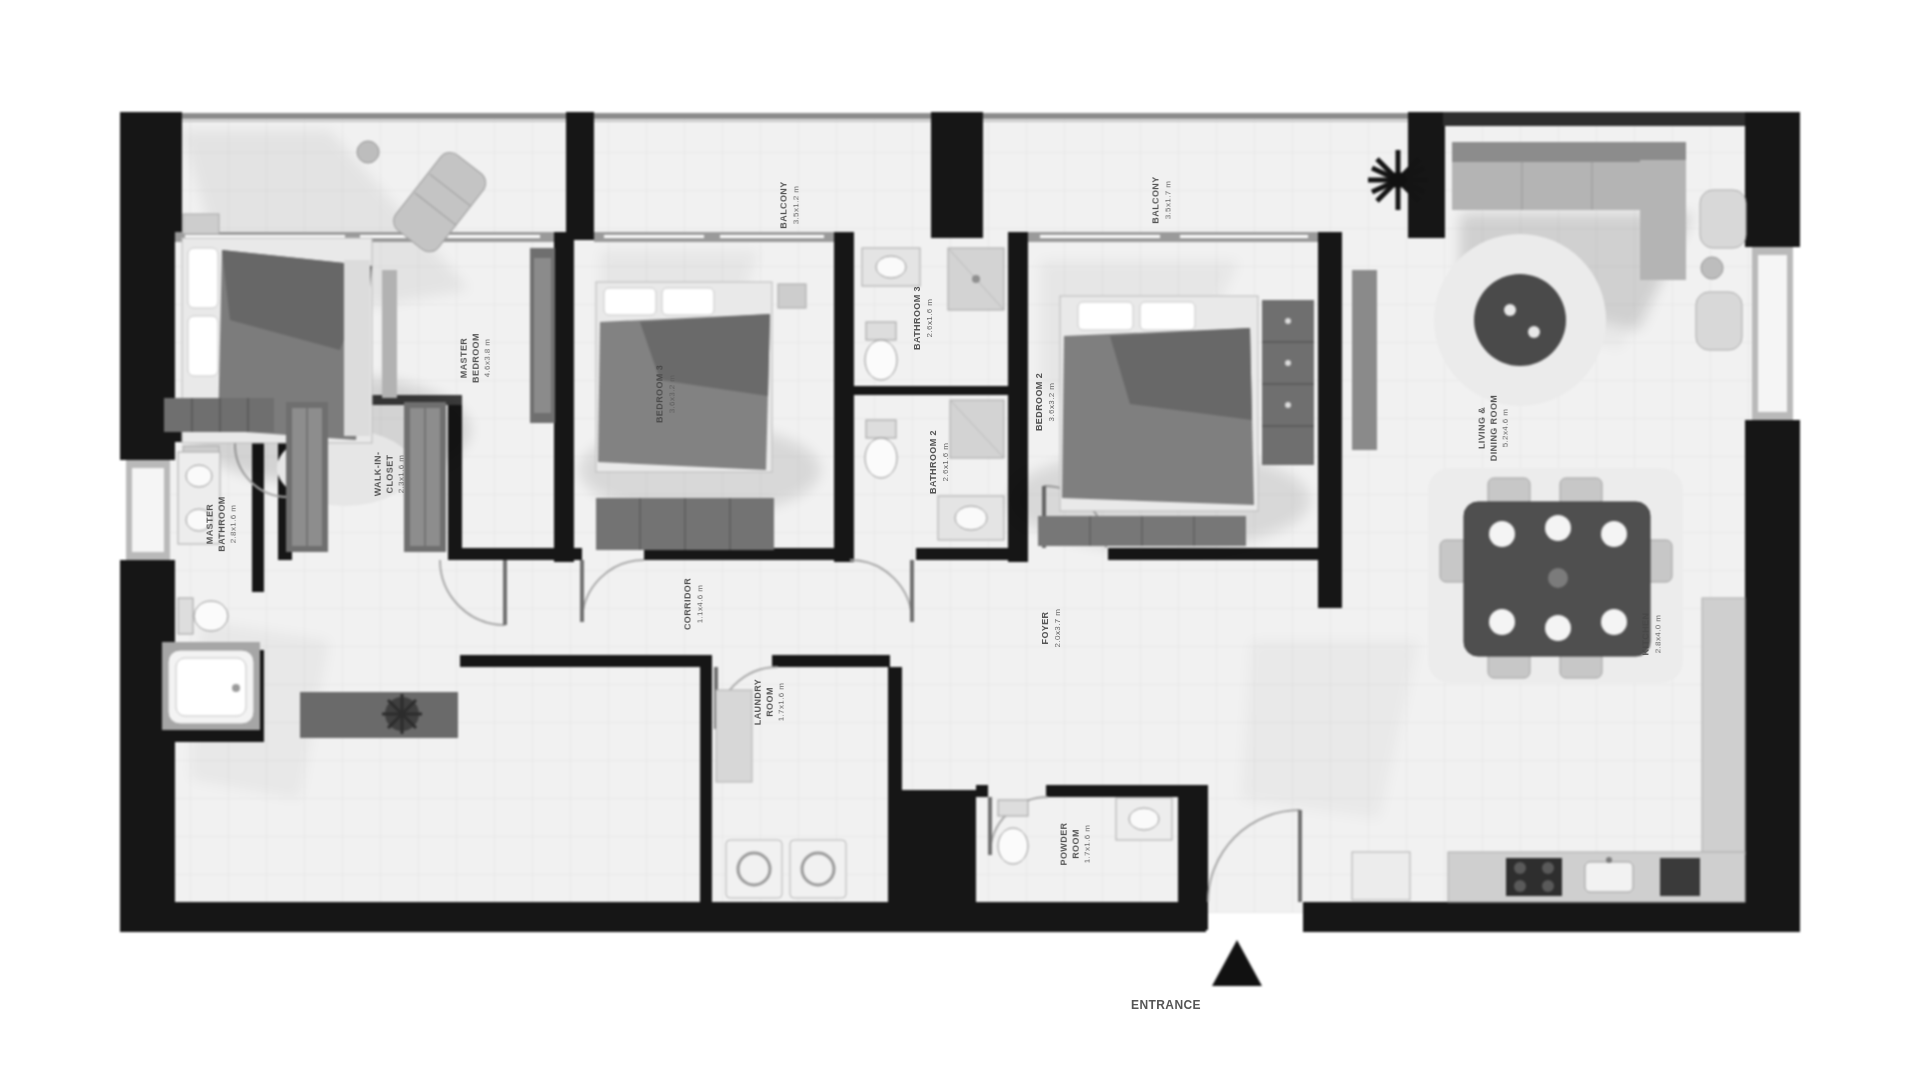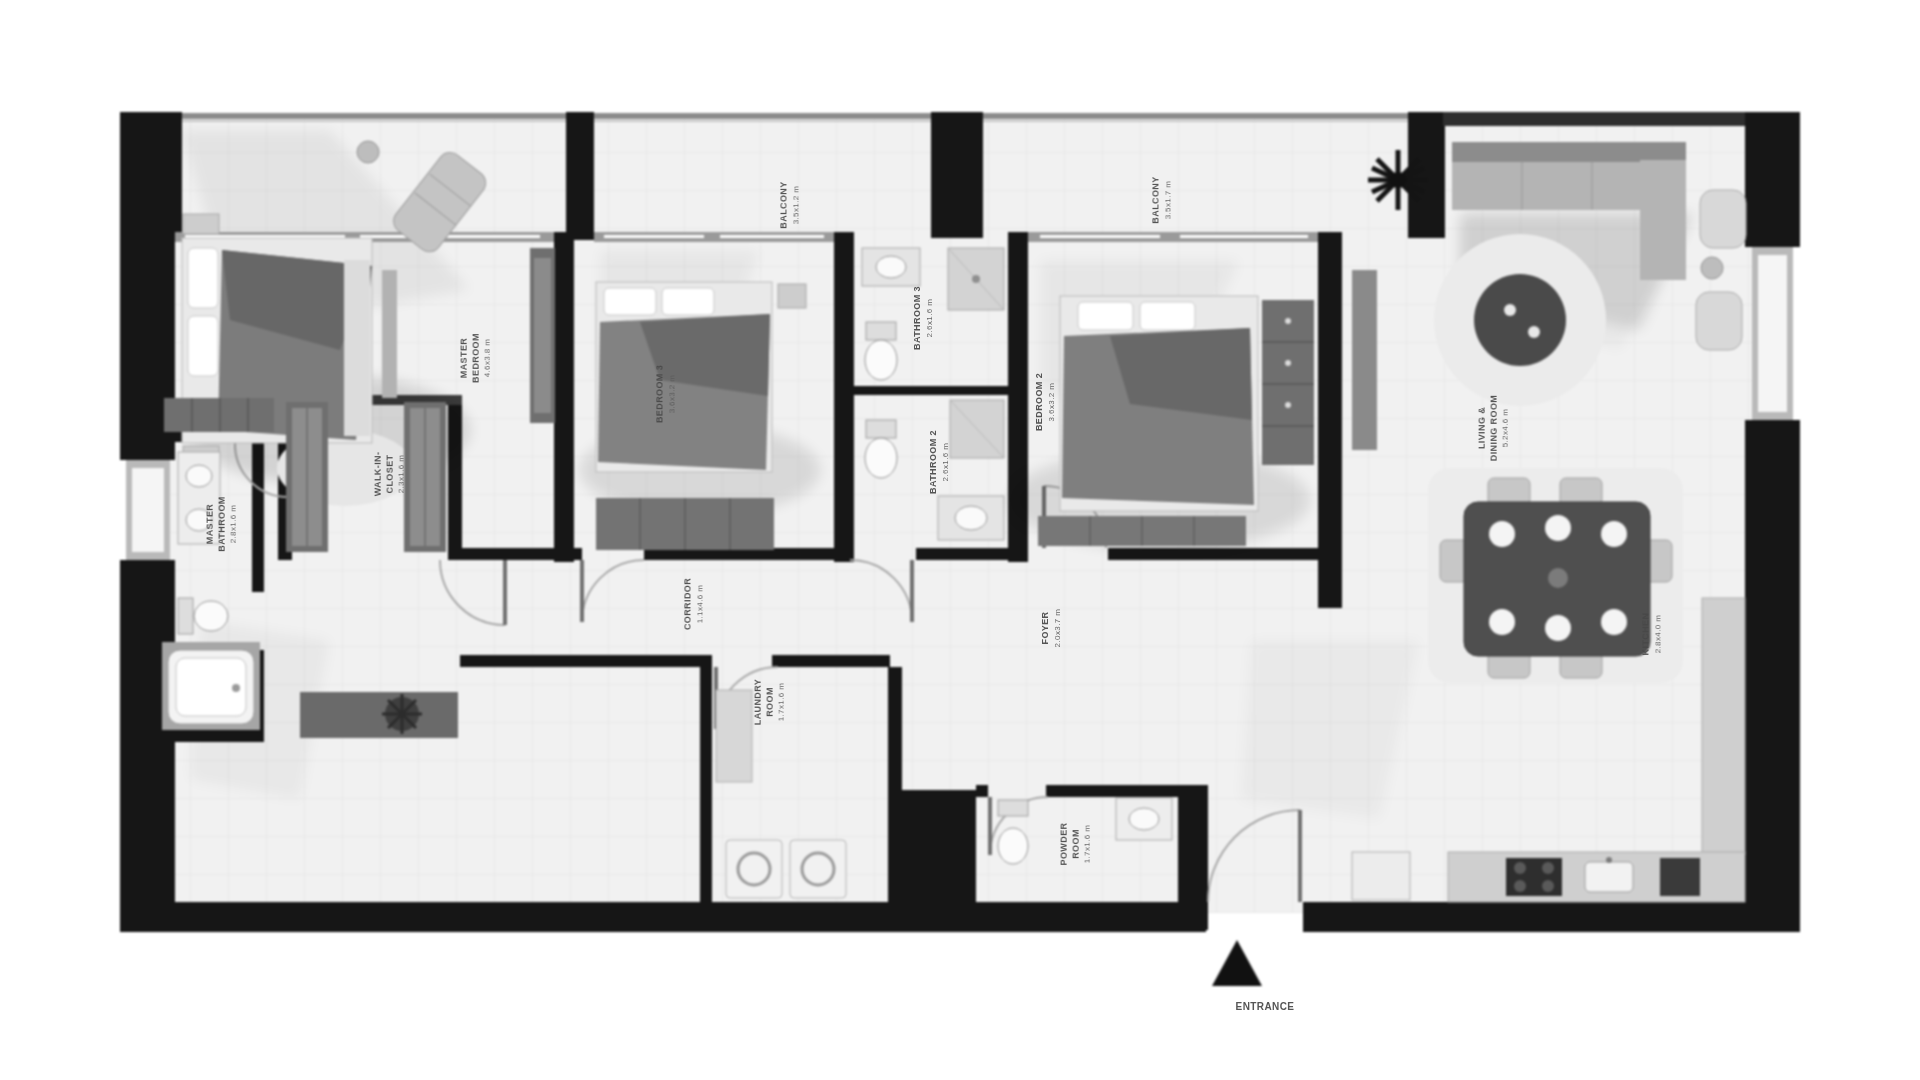--- a/index.html
+++ b/index.html
@@ -392,17 +392,17 @@
   <div class="dims">2.0x3.7 m</div>
 </div>
 <div class="lbl" style="left:1494px;top:428px;width:72px">
   <div>LIVING &amp; DINING ROOM</div>
   <div class="dims">5.2x4.6 m</div>
 </div>
 <div class="lbl" style="left:1652px;top:634px;width:60px">
   <div>KITCHEN</div>
   <div class="dims">2.8x4.0 m</div>
 </div>
-<div class="lbl h" style="left:1265px;top:1006px;width:90px;font-size:10px">
+<div class="lbl h" style="left:1166px;top:1006px;width:90px;font-size:12px">
   <div>ENTRANCE</div>
 </div>
 
 </div>
 
 </body></html>

